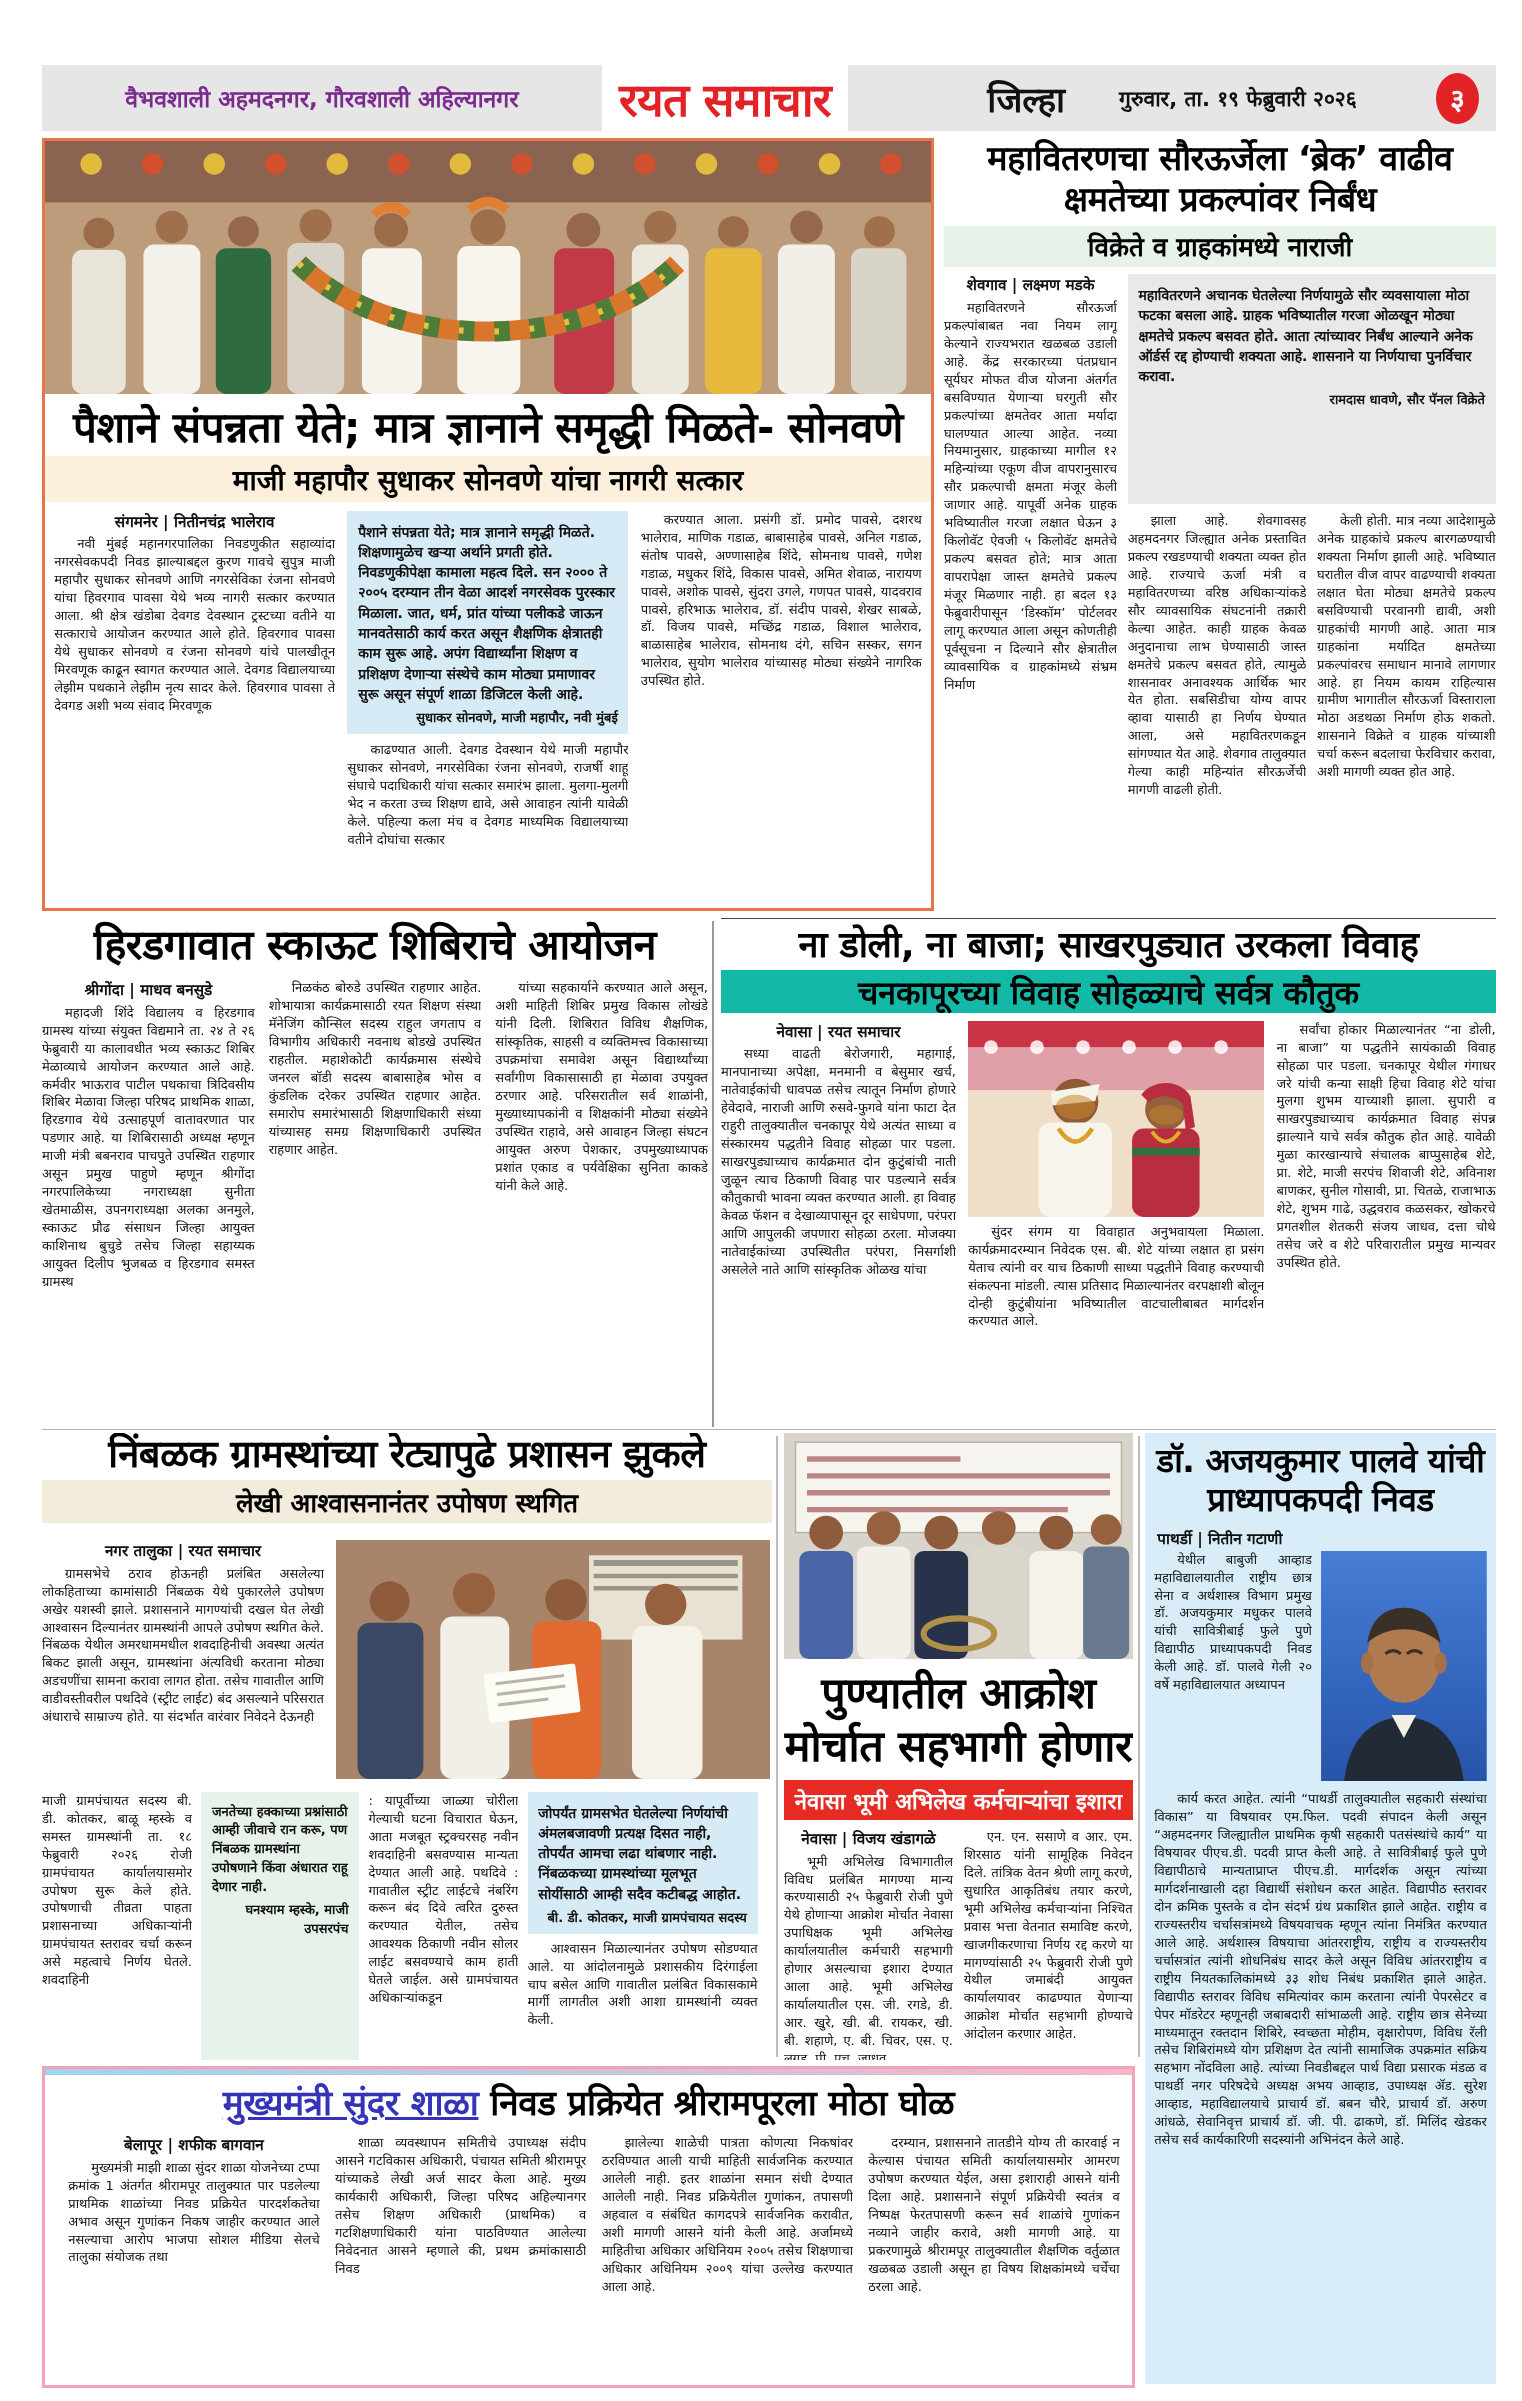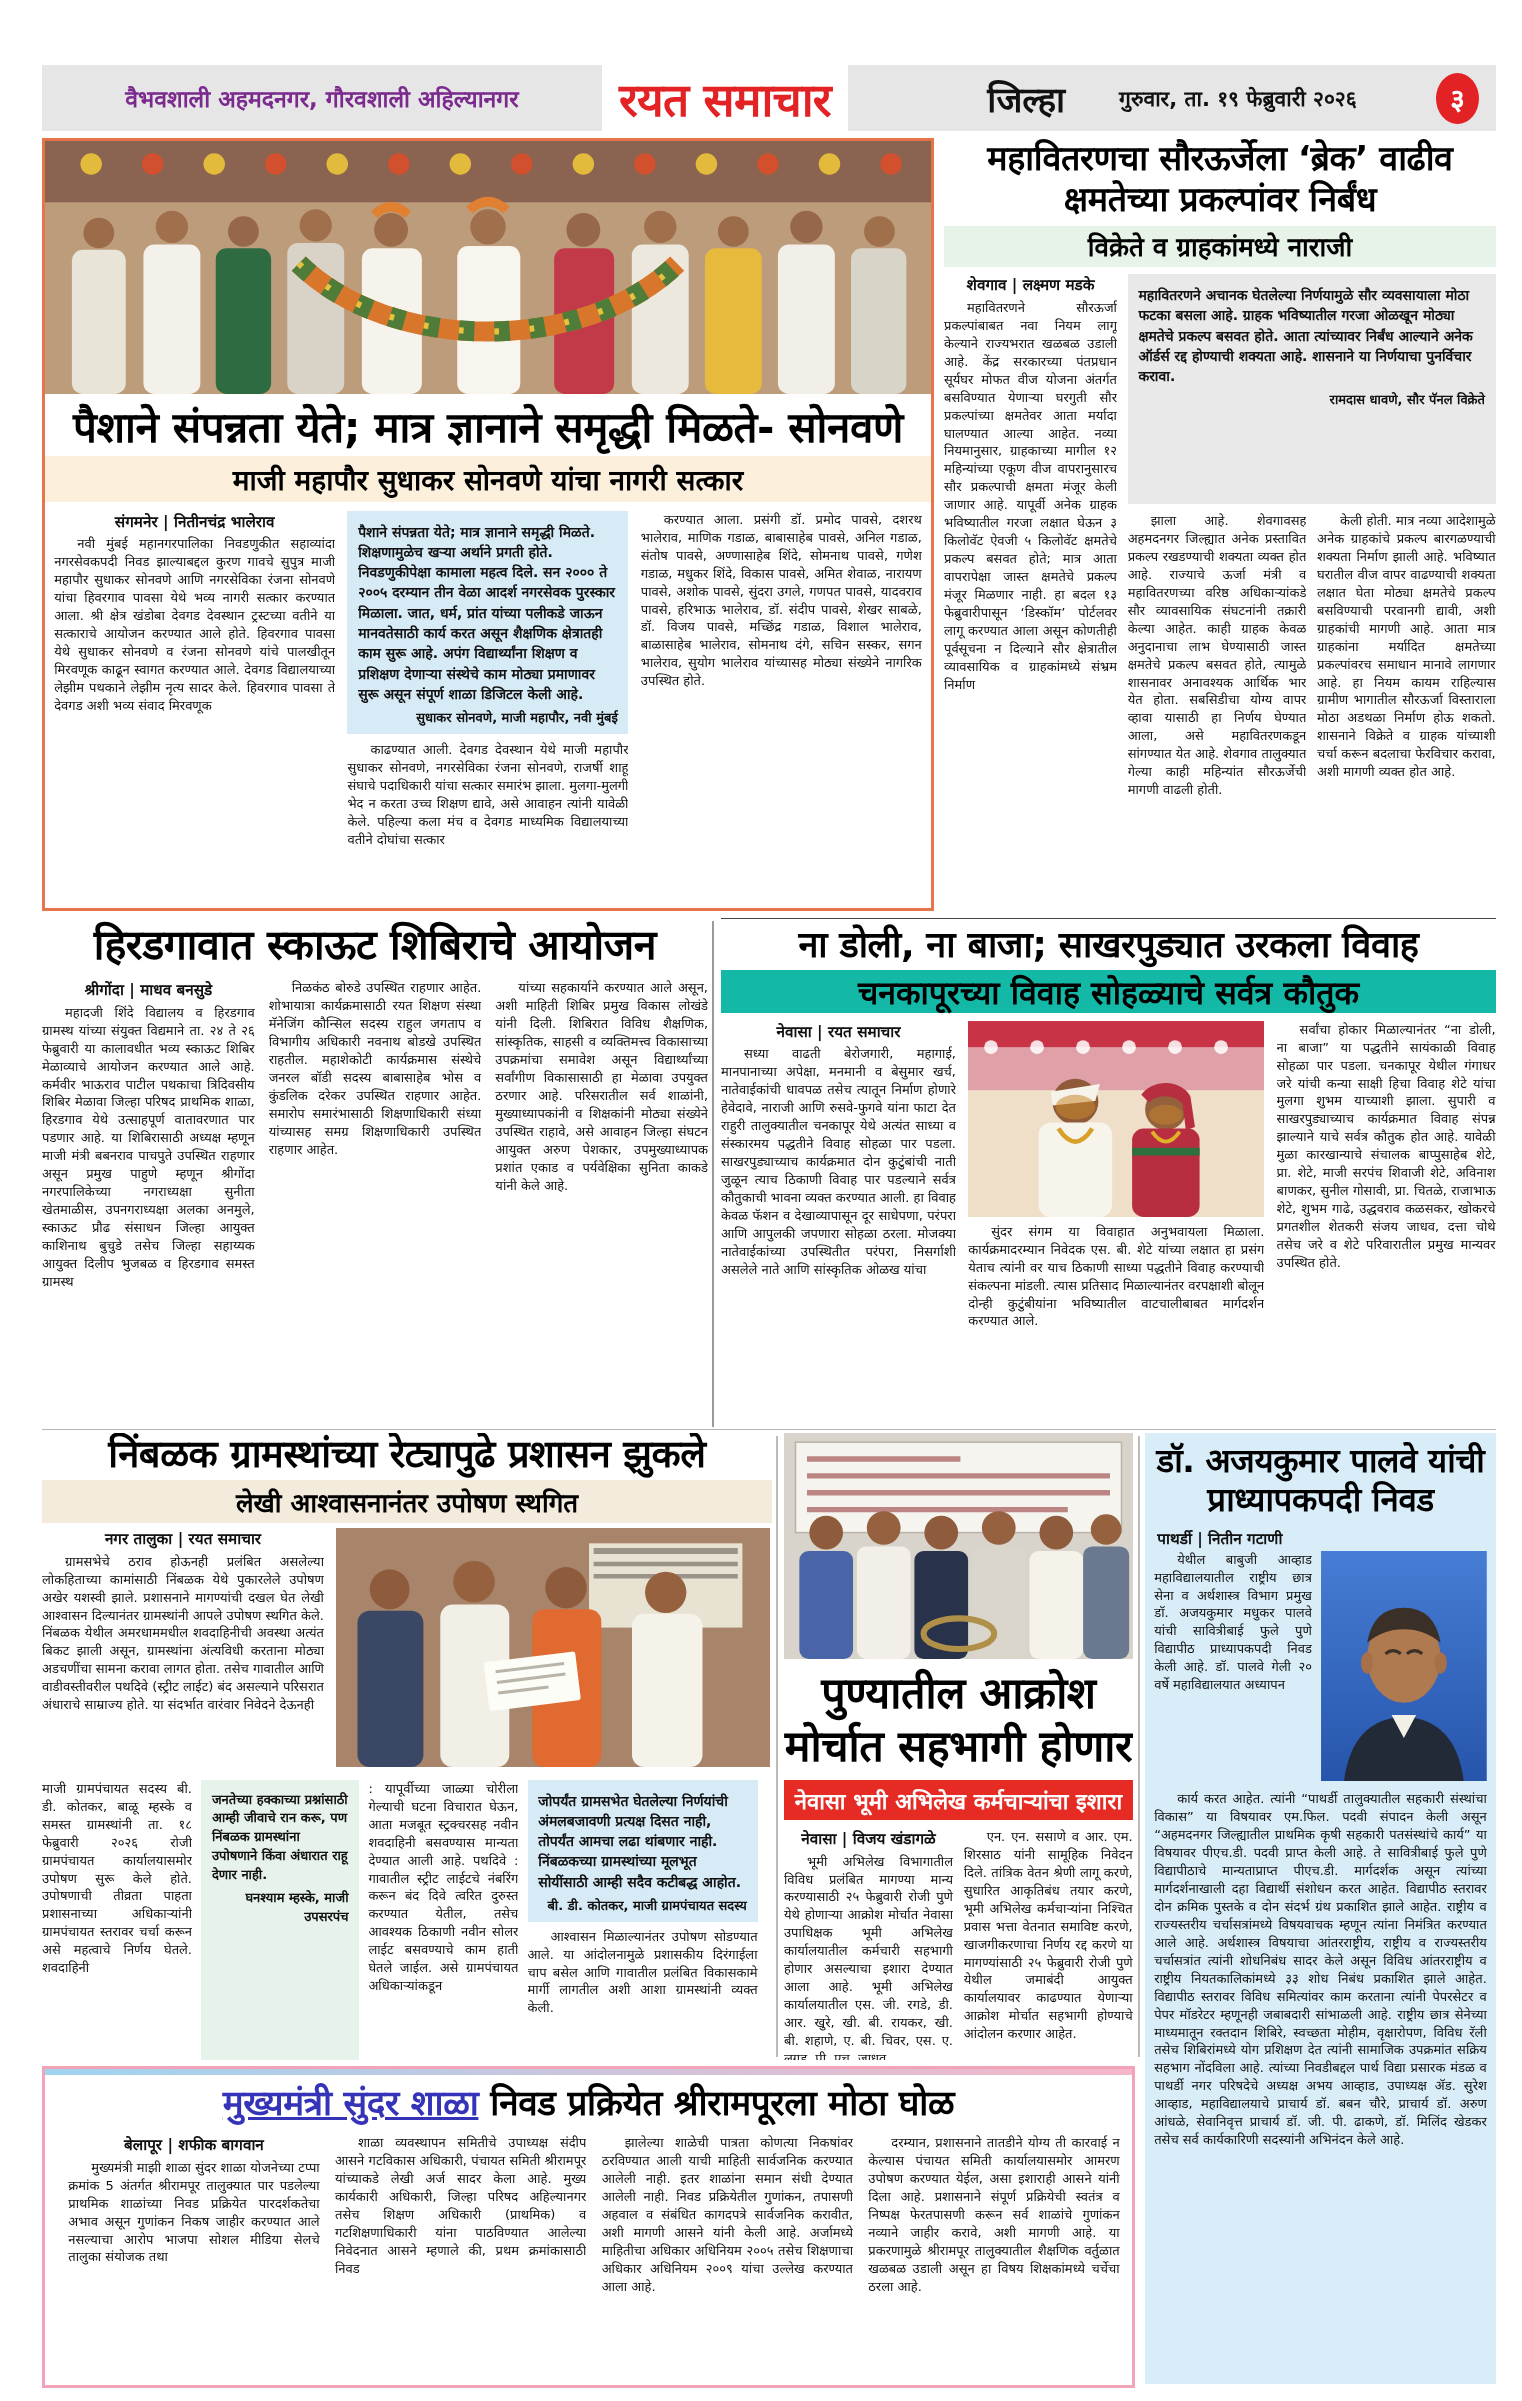--- a/index.html
+++ b/index.html
@@ -55,21 +55,21 @@
   .a4-band{height:43px;background:#14b8a6;font-size:32px;margin-top:4.6px;}
   .a4-body{display:flex;gap:12.3px;margin-top:7.7px;height:399px;}
   .a4ca{width:235px;overflow:hidden;}
   .a4mid{width:296px;display:flex;flex-direction:column;}
   .a4mid .btxt{margin-top:6.1px;flex:1;}
   .a4cb{width:219px;overflow:hidden;}
   
   .a5{left:42px;top:1433px;width:730px;height:627px;}
   .a5 .hl{font-size:38px;}
   .a5-band{height:43px;background:#f3ebdc;font-size:26px;margin-top:4.6px;}
-  .a5top{display:flex;gap:12.3px;margin-top:5px;height:244px;}
+  .a5top{display:flex;gap:12.3px;margin-top:17px;height:244px;}
   .a5c1{width:282px;overflow:hidden;}
   .a5bot{display:flex;gap:9.2px;margin-top:7.7px;height:284px;}
   .a5n{width:150px;overflow:hidden;}
   .q-green{background:#e7f2ea;width:158px;font-size:13px;}
   .a5c{width:150px;overflow:hidden;}
   .a5d{width:230px;display:flex;flex-direction:column;overflow:hidden;}
   .a5d .btxt{margin-top:6.1px;}
   
   .a6{left:784px;top:1433px;width:349px;height:627px;}
   .a6 .hl{font-size:43px;margin-top:7.7px;line-height:1.25;}
@@ -358,21 +358,21 @@
   </div>
 
   <div class="art a8">
     <div class="a8grad"></div>
     <div class="hl">
       <span class="hl-blue">मुख्यमंत्री सुंदर शाळा</span><span> निवड प्रक्रियेत श्रीरामपूरला मोठा घोळ</span>
     </div>
     <div class="a8-body">
       <div class="c">
         <div class="byline">बेलापूर | शफीक बागवान</div>
-        <div class="btxt">मुख्यमंत्री माझी शाळा सुंदर शाळा योजनेच्या टप्पा क्रमांक 5 अंतर्गत श्रीरामपूर तालुक्यात पार पडलेल्या प्राथमिक शाळांच्या निवड प्रक्रियेत पारदर्शकतेचा अभाव असून गुणांकन निकष जाहीर करण्यात आले नसल्याचा आरोप भाजपा सोशल मीडिया सेलचे तालुका संयोजक तथा</div>
+        <div class="btxt">मुख्यमंत्री माझी शाळा सुंदर शाळा योजनेच्या टप्पा क्रमांक 1 अंतर्गत श्रीरामपूर तालुक्यात पार पडलेल्या प्राथमिक शाळांच्या निवड प्रक्रियेत पारदर्शकतेचा अभाव असून गुणांकन निकष जाहीर करण्यात आले नसल्याचा आरोप भाजपा सोशल मीडिया सेलचे तालुका संयोजक तथा</div>
       </div>
       <div class="c btxt">शाळा व्यवस्थापन समितीचे उपाध्यक्ष संदीप आसने गटविकास अधिकारी, पंचायत समिती श्रीरामपूर यांच्याकडे लेखी अर्ज सादर केला आहे. मुख्य कार्यकारी अधिकारी, जिल्हा परिषद अहिल्यानगर तसेच शिक्षण अधिकारी (प्राथमिक) व गटशिक्षणाधिकारी यांना पाठविण्यात आलेल्या निवेदनात आसने म्हणाले की, प्रथम क्रमांकासाठी निवड</div>
       <div class="c btxt">झालेल्या शाळेची पात्रता कोणत्या निकषांवर ठरविण्यात आली याची माहिती सार्वजनिक करण्यात आलेली नाही. इतर शाळांना समान संधी देण्यात आलेली नाही. निवड प्रक्रियेतील गुणांकन, तपासणी अहवाल व संबंधित कागदपत्रे सार्वजनिक करावीत, अशी मागणी आसने यांनी केली आहे. अर्जामध्ये माहितीचा अधिकार अधिनियम २००५ तसेच शिक्षणाचा अधिकार अधिनियम २००९ यांचा उल्लेख करण्यात आला आहे.</div>
       <div class="c btxt">दरम्यान, प्रशासनाने तातडीने योग्य ती कारवाई न केल्यास पंचायत समिती कार्यालयासमोर आमरण उपोषण करण्यात येईल, असा इशाराही आसने यांनी दिला आहे. प्रशासनाने संपूर्ण प्रक्रियेची स्वतंत्र व निष्पक्ष फेरतपासणी करून सर्व शाळांचे गुणांकन नव्याने जाहीर करावे, अशी मागणी आहे. या प्रकरणामुळे श्रीरामपूर तालुक्यातील शैक्षणिक वर्तुळात खळबळ उडाली असून हा विषय शिक्षकांमध्ये चर्चेचा ठरला आहे.</div>
     </div>
   </div>
 
 </div>
 
 

